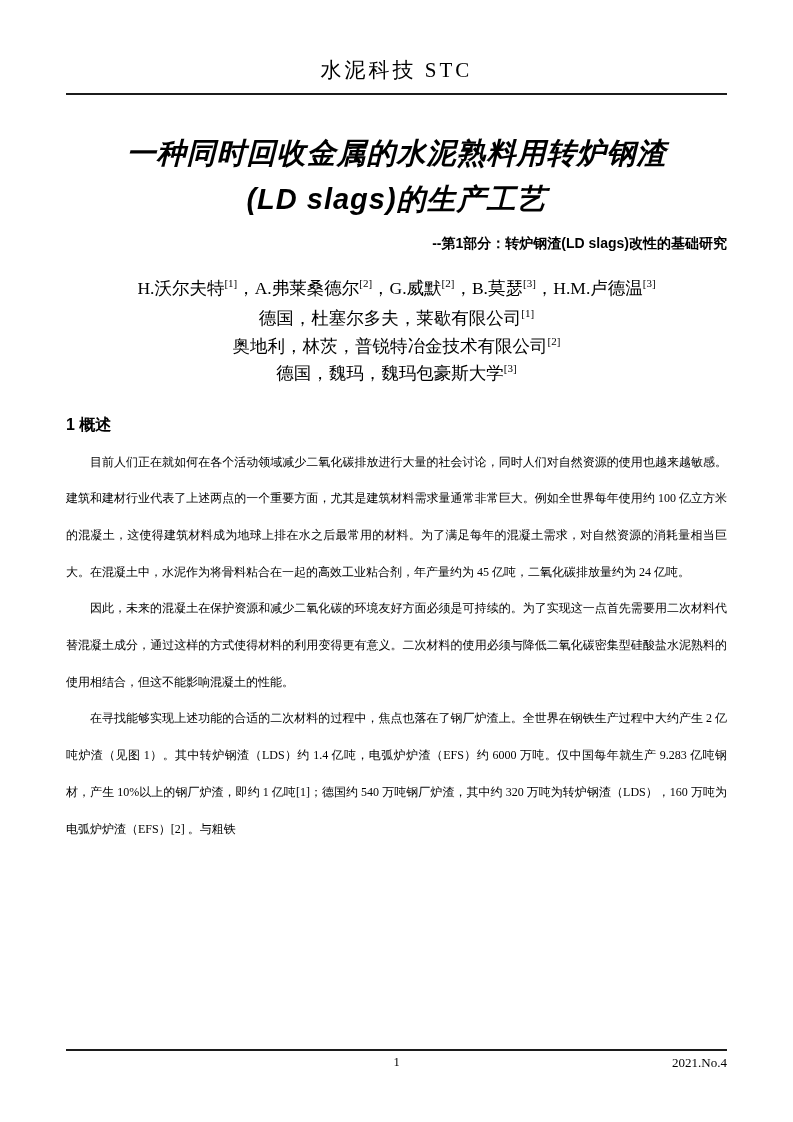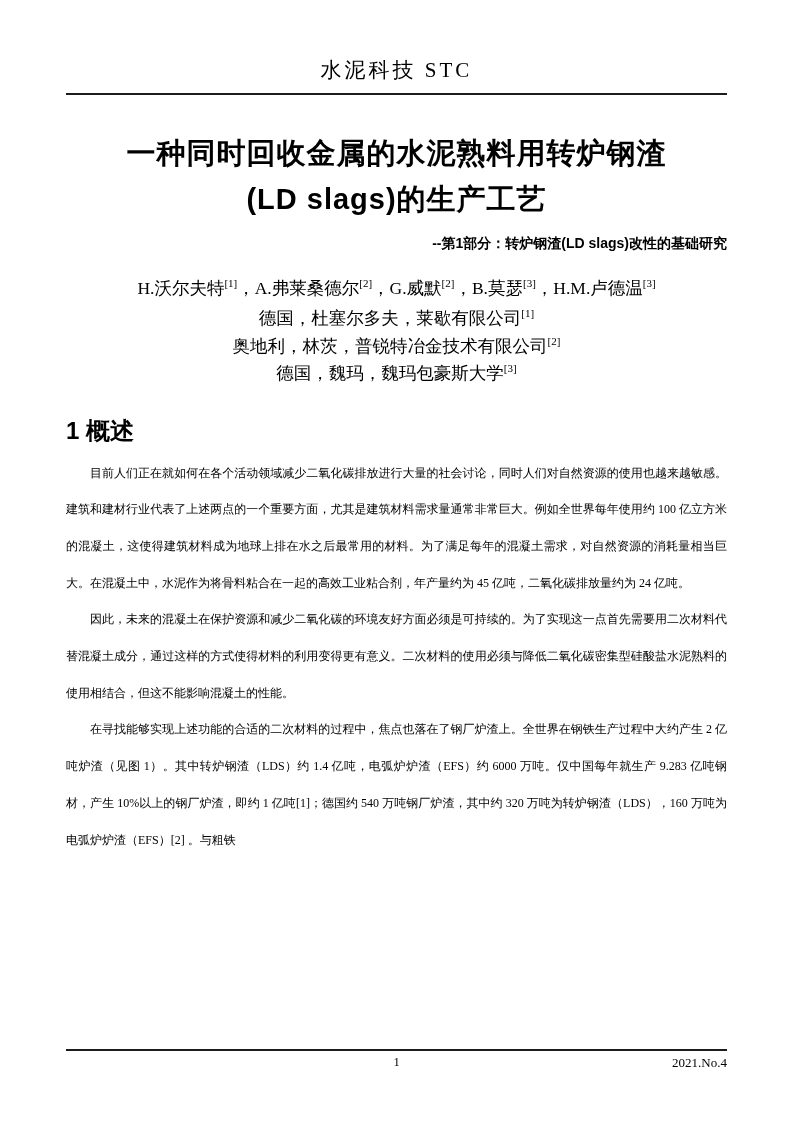--- a/index.html
+++ b/index.html
@@ -34,20 +34,21 @@
     border-top: 2px solid #1c1c1c;
   }
   .paper-title {
     margin: 35px 0 0 0;
     text-align: center;
     font-family: "Liberation Sans", "DejaVu Sans", sans-serif;
     font-weight: bold;
     font-size: 29px;
     line-height: 46px;
     letter-spacing: 1px;
+    font-style: italic;
   }
   .paper-subtitle {
     margin-top: 13px;
     text-align: right;
     font-family: "Liberation Sans", "DejaVu Sans", sans-serif;
     font-weight: bold;
     font-size: 14px;
   }
   .author-line {
     margin-top: 23px;
@@ -63,21 +64,21 @@
     text-align: center;
     font-size: 17.5px;
   }
   .affiliation-line {
     line-height: 27.5px;
   }
   .section-heading {
     margin: 27px 0 0 0;
     font-family: "Liberation Sans", "DejaVu Sans", sans-serif;
     font-weight: bold;
-    font-size: 24px;
+    font-size: 16px;
   }
   .body-text {
     margin-top: 8px;
   }
   .body-text p {
     margin: 0;
     font-size: 12px;
     line-height: 36.7px;
     text-align: justify;
     text-indent: 2em;

